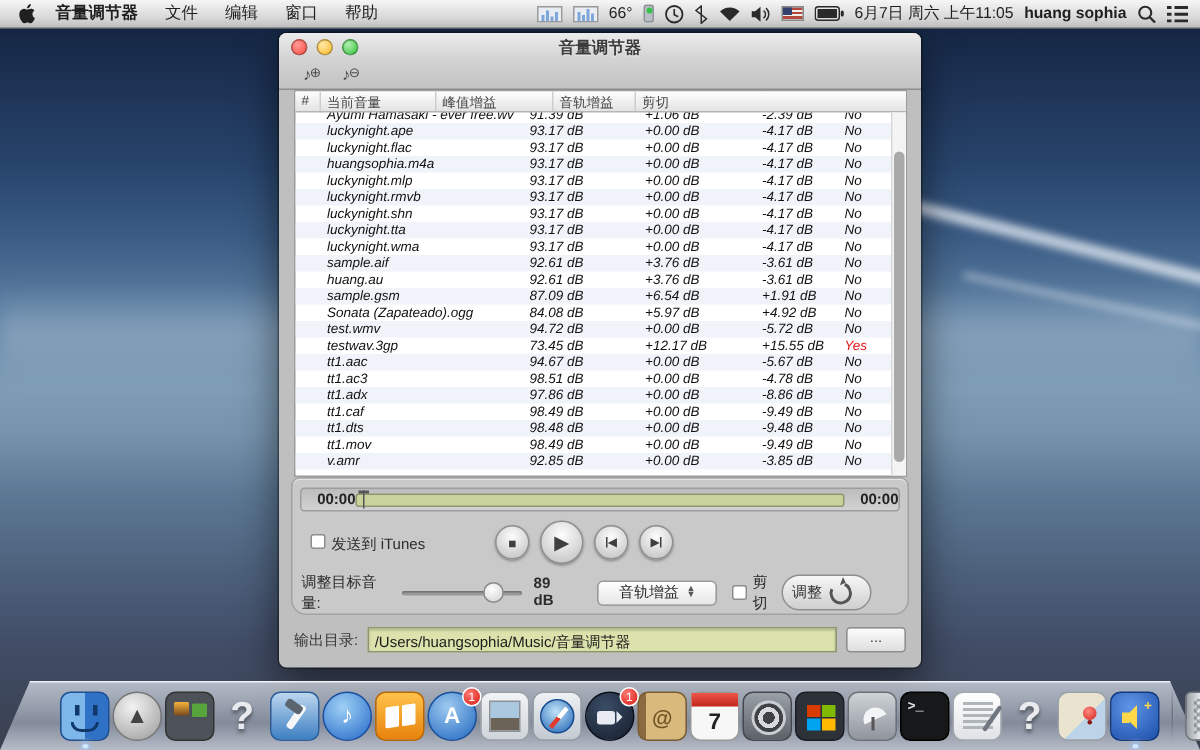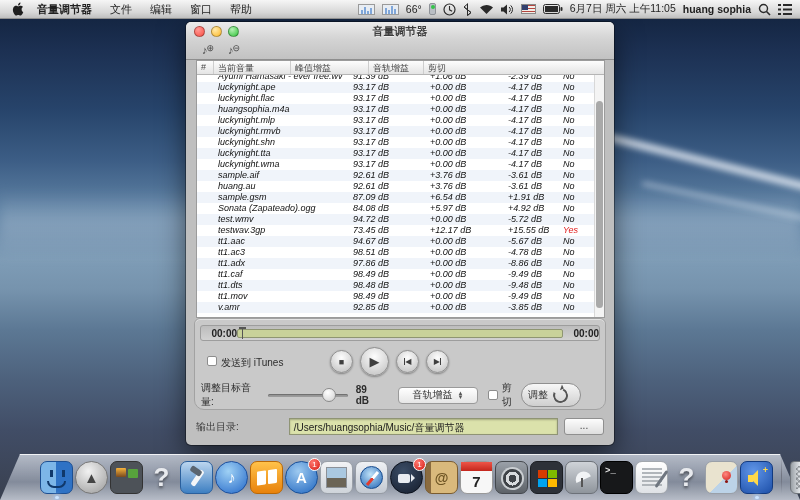--- a/index.html
+++ b/index.html
@@ -94,21 +94,21 @@
   .arrows { display:flex; flex-direction:column; line-height:4px; font-size:6px; color:#555; }
   .clipchk { margin-left:10px; display:flex; align-items:center; gap:4px; }
   .adjbtn { margin-left:auto; margin-right:4px; height:24px; min-width:60px; border-radius:12px;
     background:linear-gradient(180deg,#f7f7f7,#cfcfcf); border:1px solid #8f8f8f; display:flex; align-items:center; gap:5px; padding:0 6px; font-size:10px; color:#333; }
   .cycle { width:15px; height:15px; border:2px solid #555; border-radius:50%; border-top-color:transparent; position:relative; transform:rotate(-20deg); }
   .cycle::after { content:""; position:absolute; right:-3px; top:-3px; border:3.5px solid transparent; border-left-color:#555; transform:rotate(40deg); }
 
   
   .outrow { position:absolute; left:10px; right:10px; top:396px; display:flex; align-items:center; gap:6px; font-size:10px; color:#3a3a3a; }
   .outfield { flex:1; height:17px; background:#dbe2ab; border:1px solid #8f9475; box-shadow:inset 0 1px 2px rgba(0,0,0,.25);
-    font-size:10px; color:#1c1c1c; padding:2px 4px; white-space:nowrap; overflow:hidden;margin-left:44px; }
+    font-size:10px; color:#1c1c1c; padding:2px 4px; white-space:nowrap; overflow:hidden; }
   .dotsbtn { width:40px; height:17px; background:linear-gradient(180deg,#fcfcfc,#dedede); border:1px solid #8f8f8f; border-radius:3px;
     text-align:center; font-size:10px; line-height:14px; color:#444; }
 
   
   .dock { position:absolute; bottom:0; left:0; width:800px; height:46px; z-index:40; }
   .shelf { position:absolute; bottom:0; left:0; width:800px; height:46px;
     clip-path:polygon(20px 0,780px 0,800px 46px,0 46px);
     background:linear-gradient(180deg,rgba(235,240,248,.68),rgba(190,198,212,.55) 60%,rgba(225,230,240,.75));
     border-top:1px solid rgba(255,255,255,.8); }
   .dockicons { position:absolute; bottom:6px; left:40px; display:flex; align-items:flex-end; gap:2px; }

